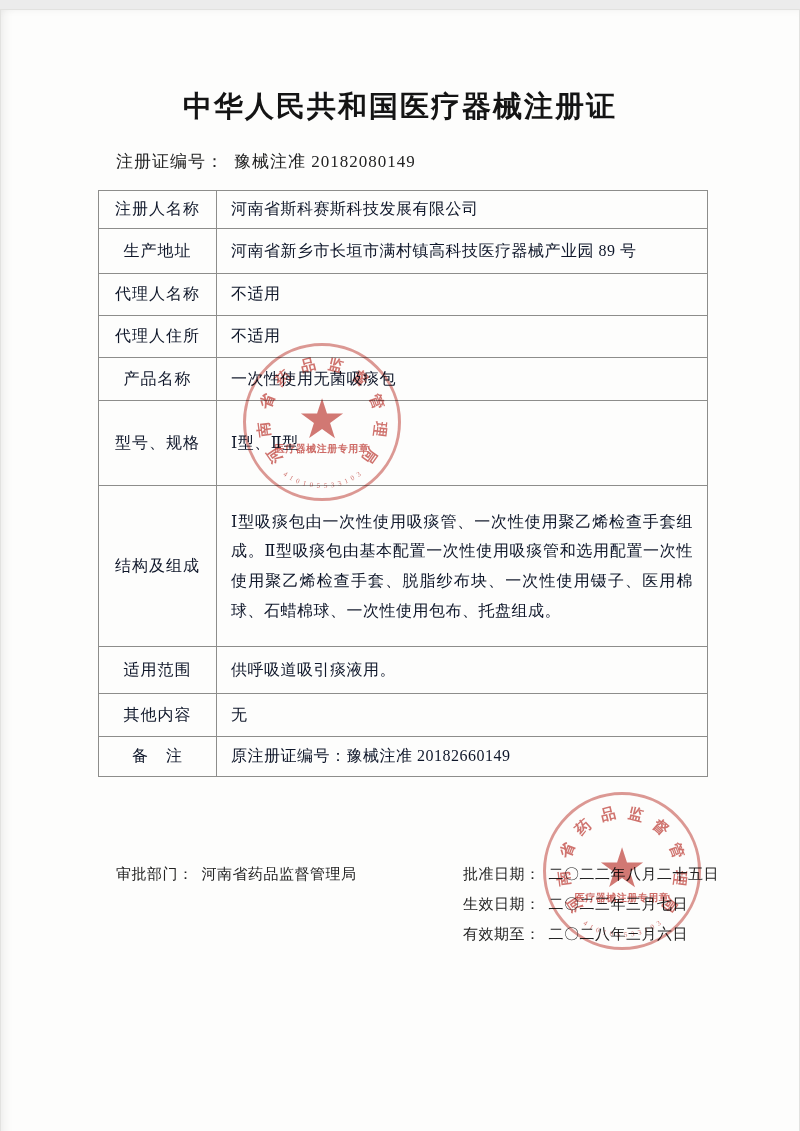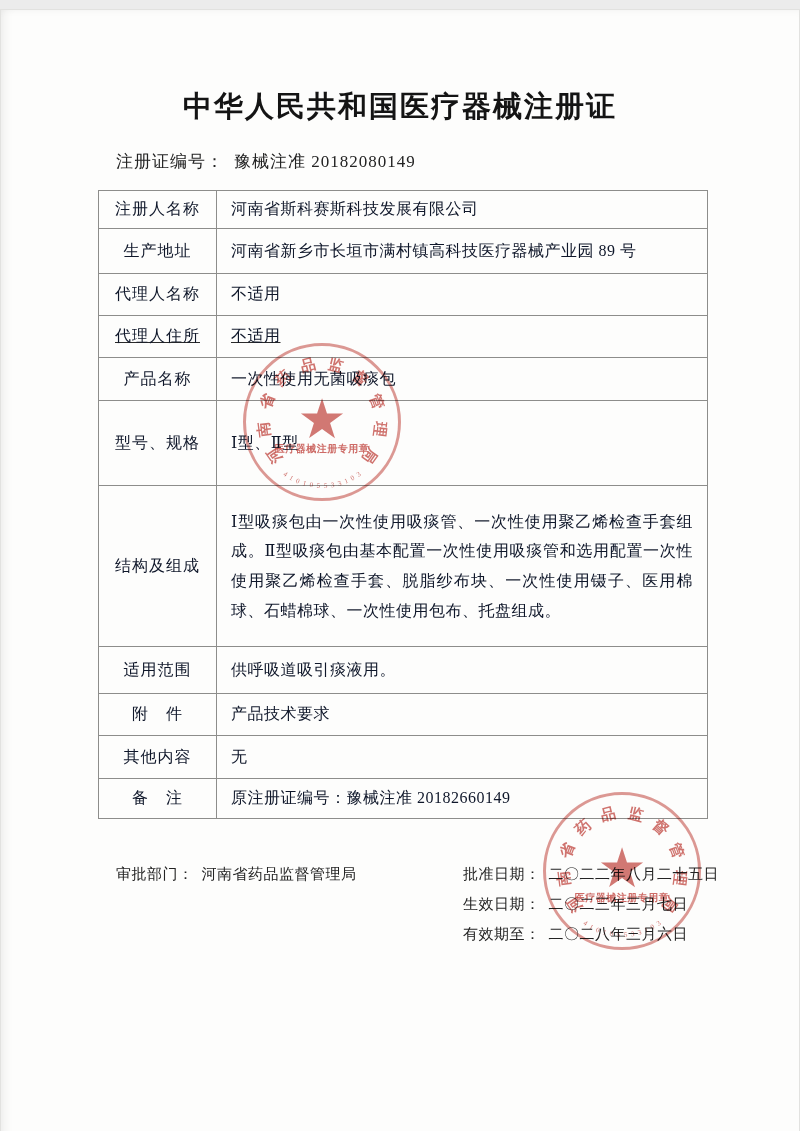--- a/index.html
+++ b/index.html
@@ -84,43 +84,39 @@
           <td>河南省斯科赛斯科技发展有限公司</td>
         </tr>
         <tr style="height: 45px;">
           <th>生产地址</th>
           <td>河南省新乡市长垣市满村镇高科技医疗器械产业园 89 号</td>
         </tr>
         <tr style="height: 42px; padding-left: 36px;">
           <th>代理人名称</th>
           <td>不适用</td>
         </tr>
-        <tr style="height: 42px; text-decoration: underline;">
+        <tr style="height: 42px;">
           <th>代理人住所</th>
           <td>不适用</td>
         </tr>
         <tr style="height: 43px;">
           <th>产品名称</th>
           <td>一次性使用无菌吸痰包</td>
         </tr>
         <tr style="height: 85px;">
           <th>型号、规格</th>
           <td>Ⅰ型、Ⅱ型</td>
         </tr>
         <tr style="height: 161px;">
           <th>结构及组成</th>
           <td class="long">Ⅰ型吸痰包由一次性使用吸痰管、一次性使用聚乙烯检查手套组成。Ⅱ型吸痰包由基本配置一次性使用吸痰管和选用配置一次性使用聚乙烯检查手套、脱脂纱布块、一次性使用镊子、医用棉球、石蜡棉球、一次性使用包布、托盘组成。</td>
         </tr>
         <tr style="height: 47px;">
           <th>适用范围</th>
           <td>供呼吸道吸引痰液用。</td>
-        </tr>
-        <tr style="height: 42px;">
-          <th>附　件</th>
-          <td>产品技术要求</td>
         </tr>
         <tr style="height: 43px;">
           <th>其他内容</th>
           <td>无</td>
         </tr>
         <tr style="height: 40px;">
           <th>备　注</th>
           <td>原注册证编号：豫械注准 20182660149</td>
         </tr>
       </tbody>

